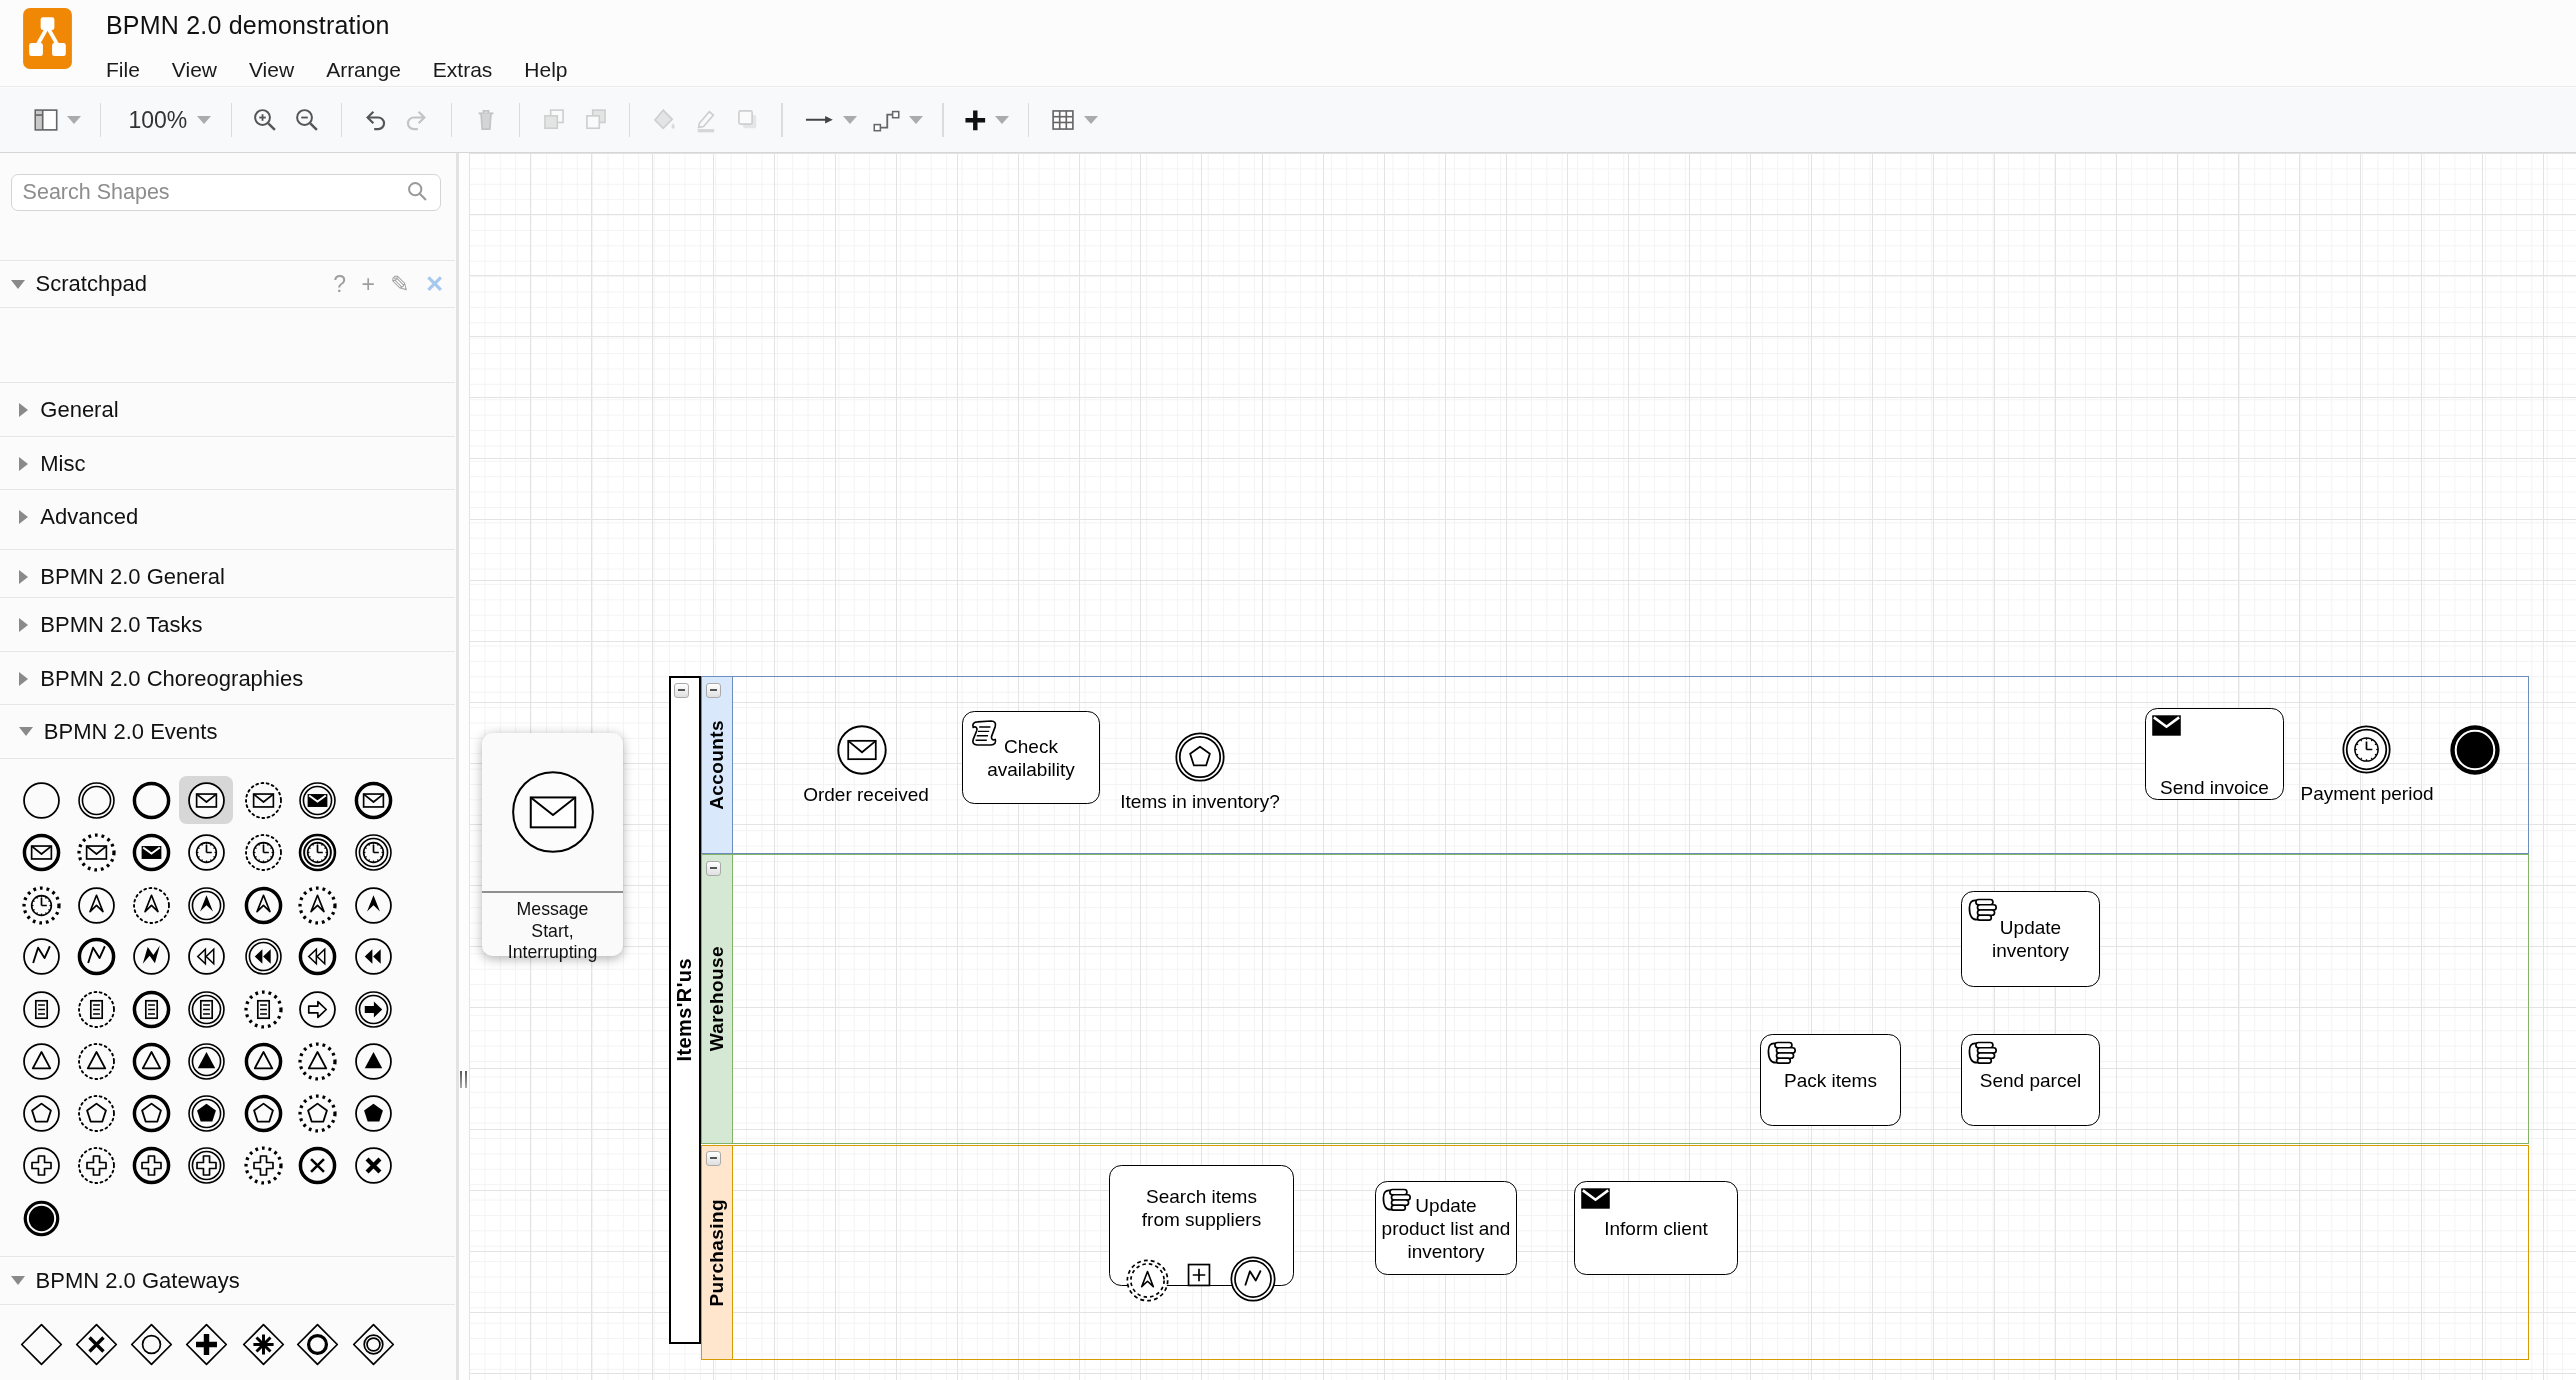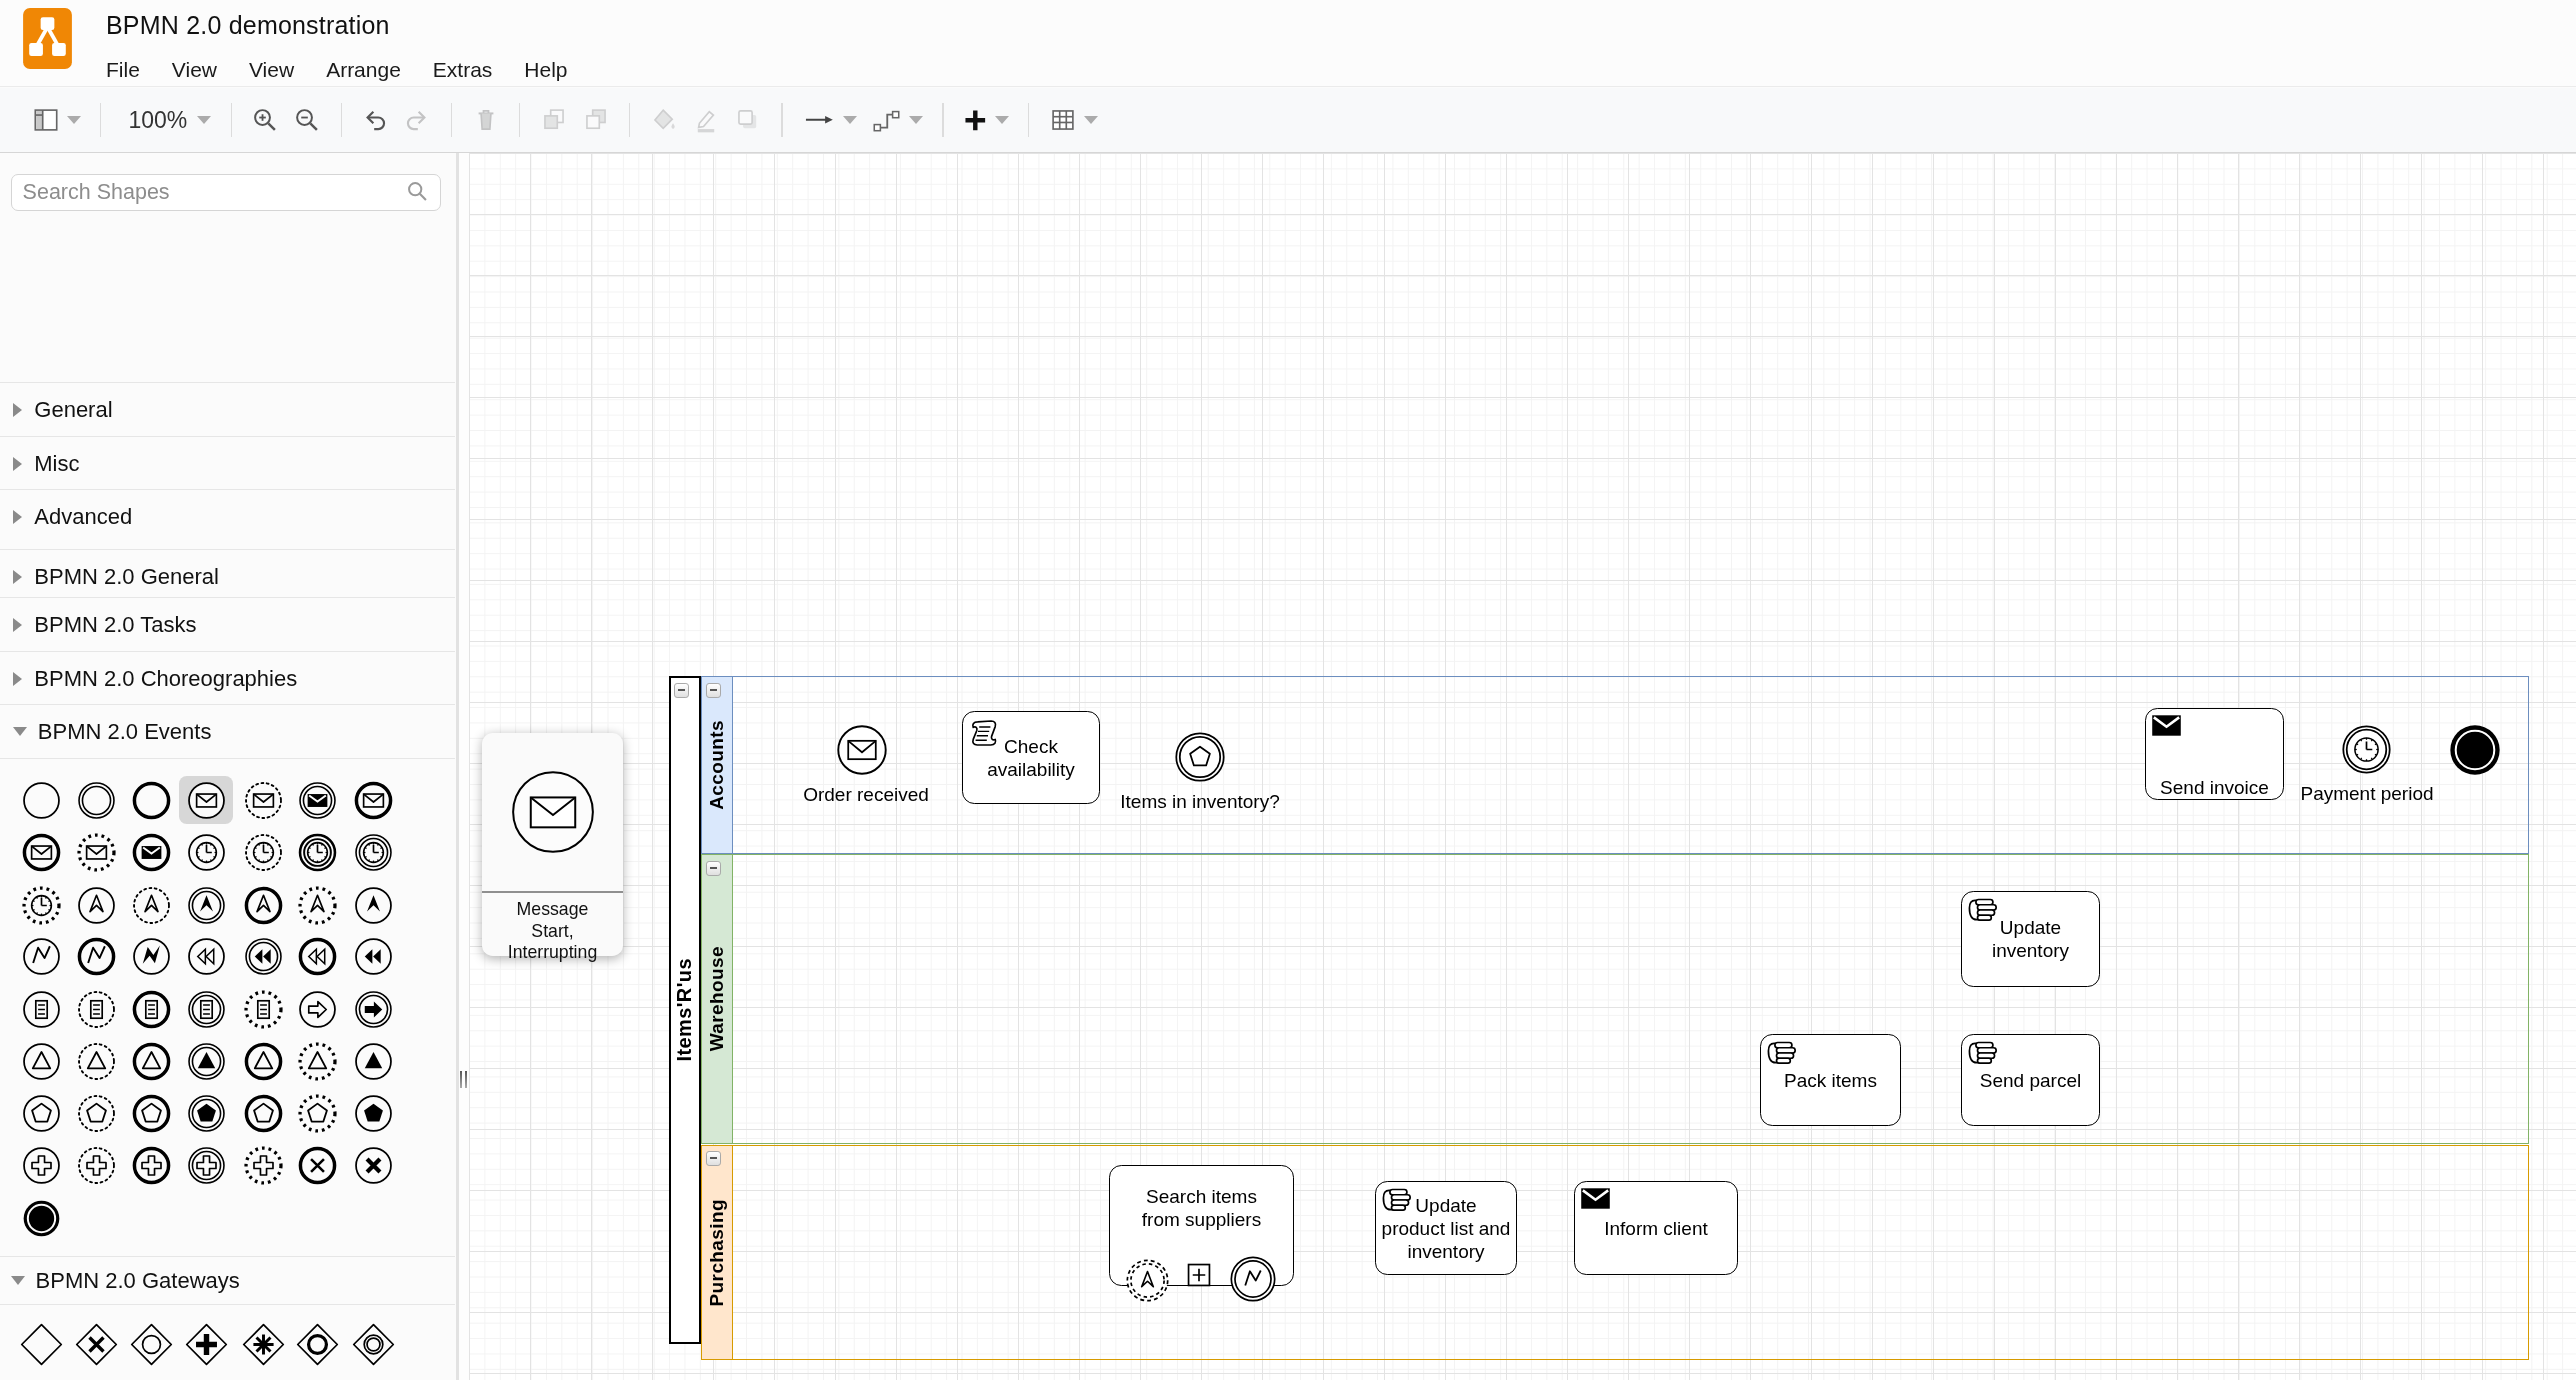--- a/index.html
+++ b/index.html
@@ -29,21 +29,21 @@
   #search-box { position:absolute; left:10.8px; top:21px; width:430px; height:37px; background:#fff; border:1.5px solid #d5d5d5; border-radius:7px; display:flex; align-items:center; padding:0 10.8px; }
   #search-box input { flex:1; border:none; outline:none; font-size:21.5px; color:#444; background:transparent; font-family:"Liberation Sans",sans-serif; }
   #search-box input::placeholder { color:#8d8d8d; }
   #scratchpad-row { position:absolute; left:0; top:107px; width:455px; height:48px; border-top:1.5px solid #e6e6e6; border-bottom:1.5px solid #e6e6e6; display:flex; align-items:center; padding:0 10.8px; }
   .tri-right { width:0; height:0; border-top:7.7px solid transparent; border-bottom:7.7px solid transparent; border-left:9.2px solid #8a8a8a; margin-right:12.3px; }
   .tri-down  { width:0; height:0; border-left:7.7px solid transparent; border-right:7.7px solid transparent; border-top:9.2px solid #8a8a8a; margin-right:10.8px; }
   .section-label { font-size:22px; color:#111; }
   #scratchpad-actions { margin-left:auto; display:flex; align-items:center; gap:15.4px; color:#9e9e9e; font-size:23px; }
   #scratchpad-close { color:#a6c8ee; font-weight:bold; }
   #drag-area { position:absolute; left:23px; top:162px; width:409px; height:57px; border:2.3px dashed #bdbdbd; border-radius:14px; display:flex; align-items:center; justify-content:center; font-size:21.5px; color:#9e9e9e; }
-  .side-section { position:absolute; left:0; width:455px; height:54px; border-top:1.5px solid #e6e6e6; display:flex; align-items:center; padding:0 13px; background:#fbfbfb; }
+  .side-section { position:absolute; left:0; width:455px; height:54px; border-top:1.5px solid #e6e6e6; display:flex; align-items:center; padding:0 19px; background:#fbfbfb; }
   #events-grid { position:absolute; left:0; top:605px; width:455px; height:498px; border-top:1.5px solid #e6e6e6; }
   .pal-cell { position:absolute; width:54px; height:48px; display:flex; align-items:center; justify-content:center; border-radius:7.7px; }
   .pal-cell.selected { background:#d7d7d7; }
   #gateways-row { position:absolute; left:0; top:1103px; width:455px; height:49px; border-top:1.5px solid #e6e6e6; border-bottom:1.5px solid #e6e6e6; display:flex; align-items:center; padding:0 10.8px; background:#fbfbfb; }
   #gateways-grid { position:absolute; left:0; top:1152px; width:455px; height:230px; }
   #sidebar-handle { position:absolute; left:460px; top:1071px; width:7.7px; height:17px; z-index:5; display:flex; gap:2.3px; }
   #sidebar-handle i { display:block; width:2.3px; height:17px; background:linear-gradient(#555,#aaa); }
 
   
   #canvas { position:absolute; left:469px; top:153px; width:2107px; height:1228px; background-color:#ffffff;
@@ -399,20 +399,30 @@
     <div id="search-box">
       <input type="text" placeholder="Search Shapes" style="">
       <span>
         <svg width="23" height="23" viewBox="0 0 30 30">
             <circle cx="12" cy="12" r="8" fill="none" stroke="#9a9a9a" stroke-width="2.6"></circle>
             <line x1="18" y1="18" x2="26" y2="26" stroke="#9a9a9a" stroke-width="2.8"></line>
           </svg>
       </span>
     </div>
 
+    <div id="scratchpad-row">
+      <span class="tri-down"></span>
+      <span class="section-label">Scratchpad</span>
+      <span id="scratchpad-actions">
+        <span>?</span>
+        <span>+</span>
+        <span>✎</span>
+        <span id="scratchpad-close">✕</span>
+      </span>
+    </div>
 
 
     <div id="sections">
         <div class="side-section" style="top: 229px;">
           <span class="tri-right"></span>
           <span class="section-label">General</span>
         </div>
         <div class="side-section" style="top: 283px;">
           <span class="tri-right"></span>
           <span class="section-label">Misc</span>

